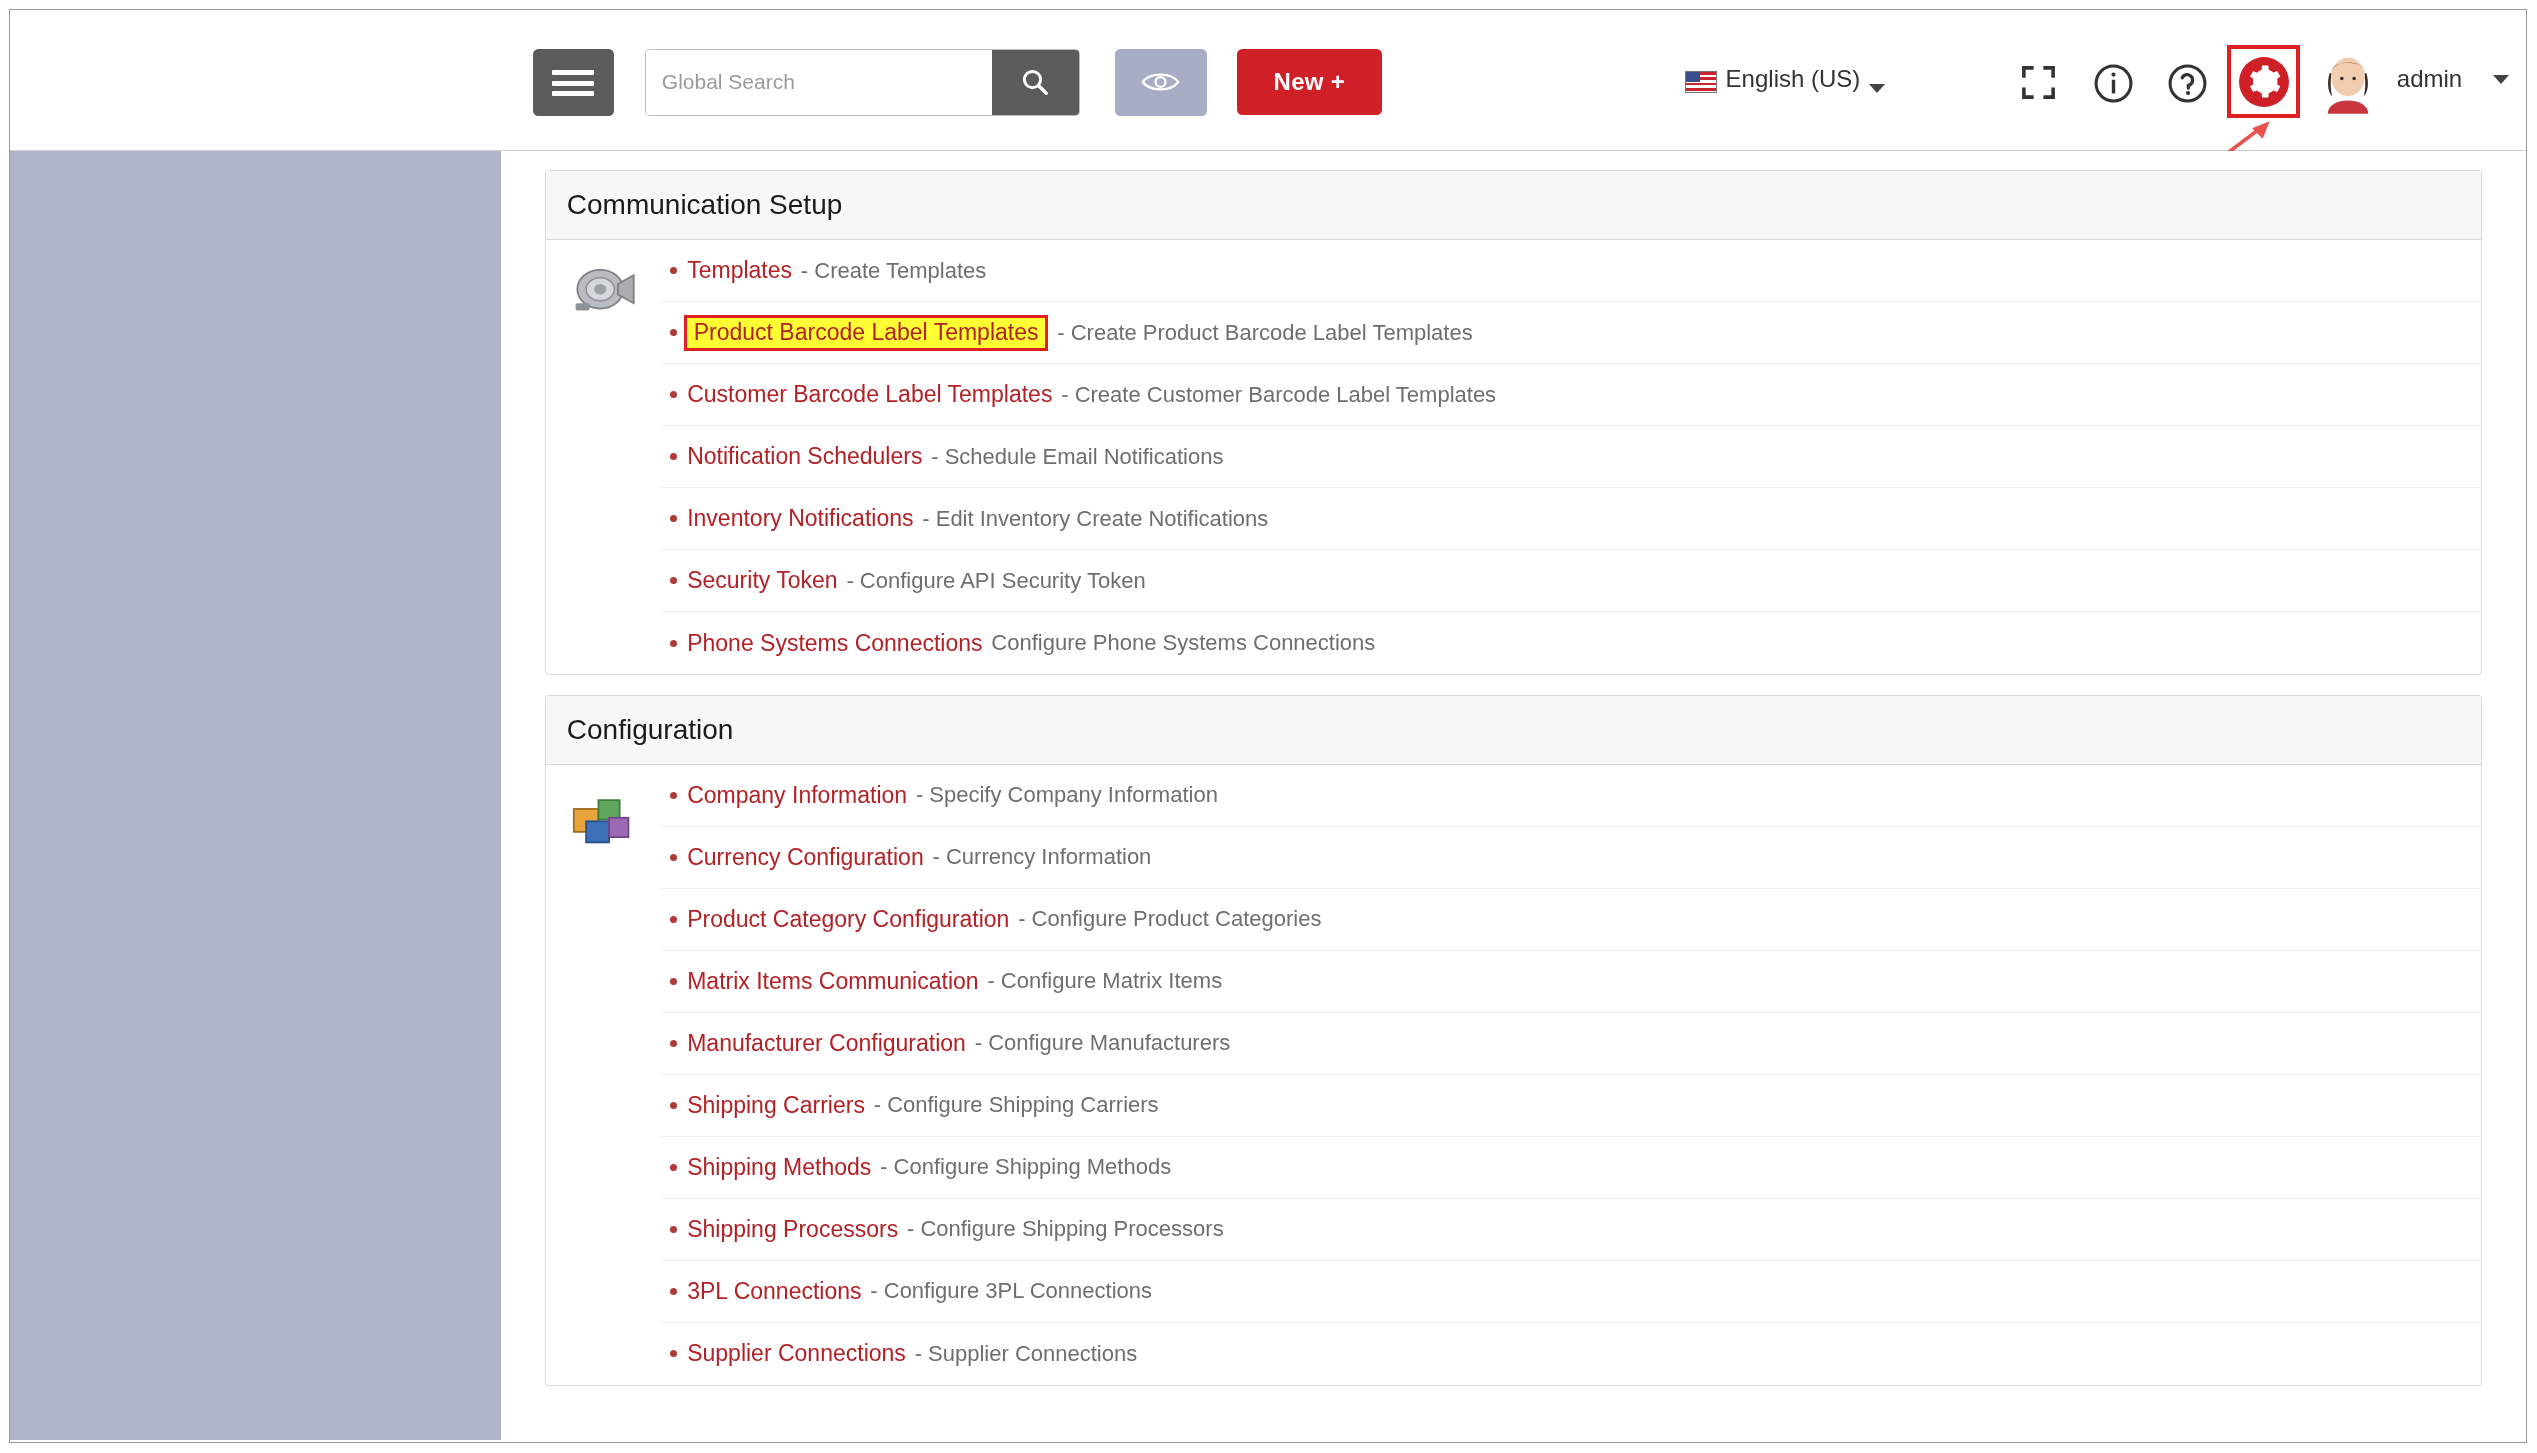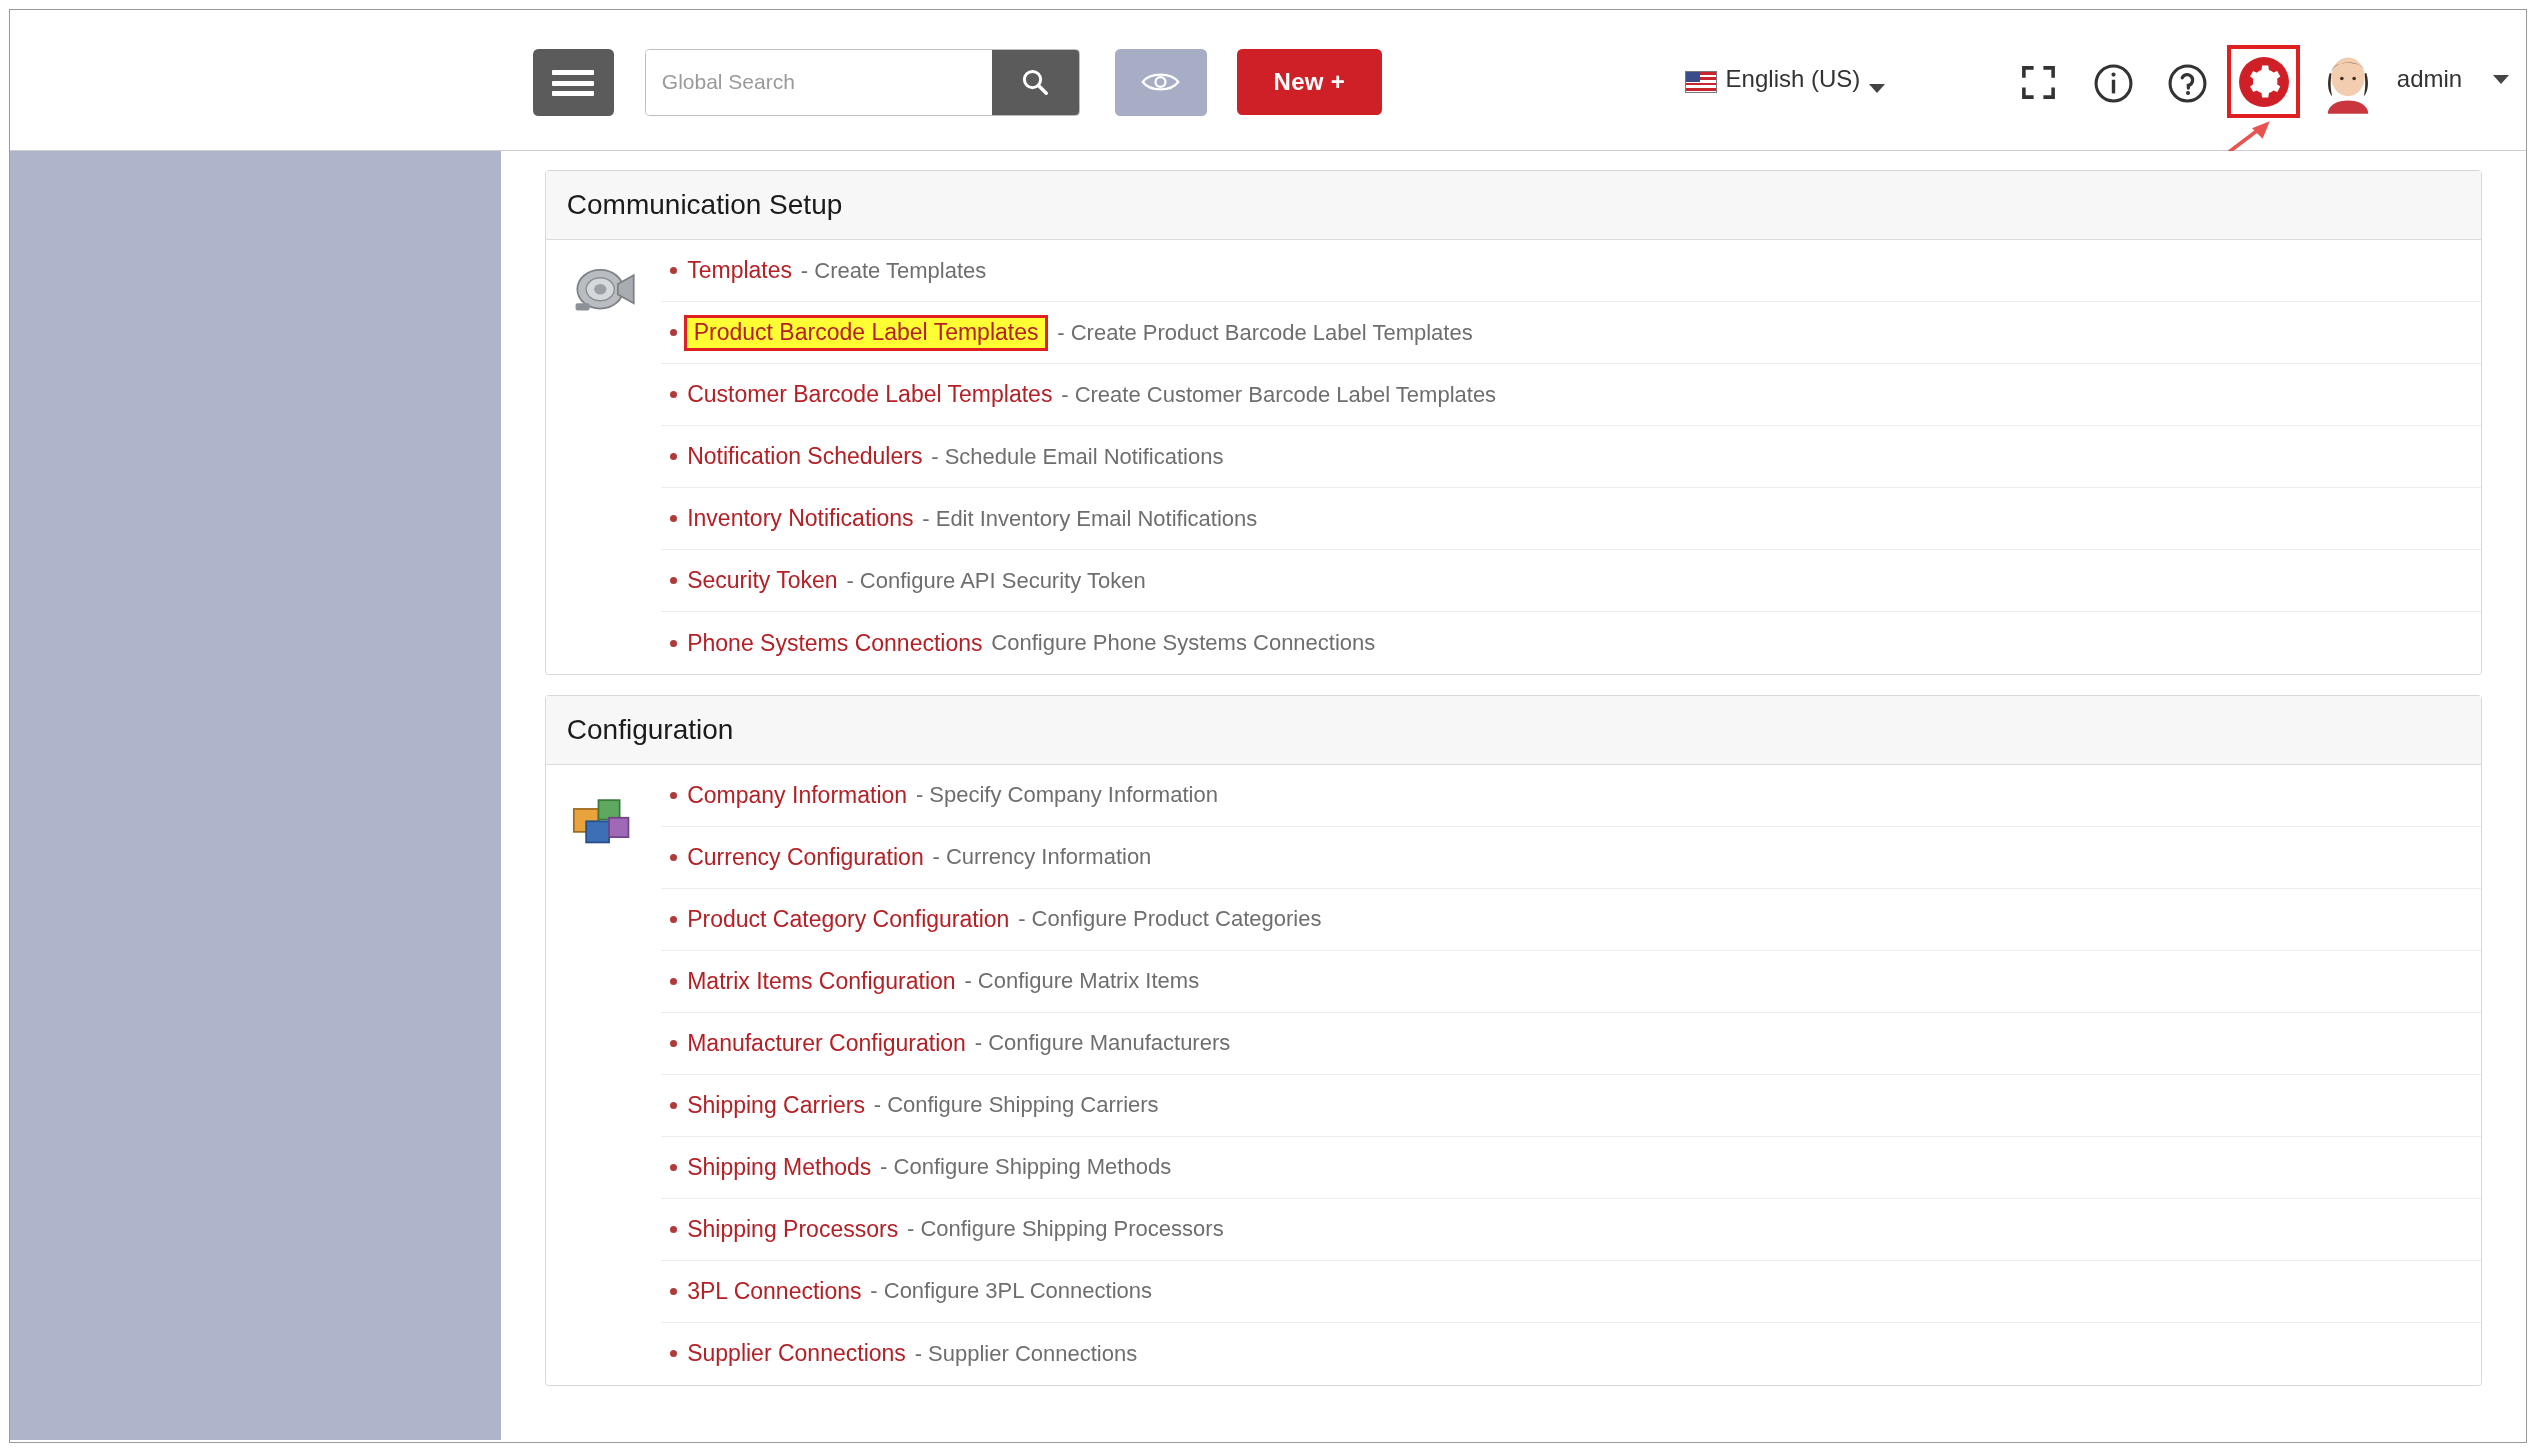--- a/index.html
+++ b/index.html
@@ -500,21 +500,21 @@
 
           <div class="row">
             <span class="bullet"></span>
             <span class="row-link">Notification Schedulers</span>
             <span class="row-desc">- Schedule Email Notifications</span>
           </div>
 
           <div class="row">
             <span class="bullet"></span>
             <span class="row-link">Inventory Notifications</span>
-            <span class="row-desc">- Edit Inventory Email Notifications</span>
+            <span class="row-desc">- Edit Inventory Create Notifications</span>
           </div>
 
           <div class="row">
             <span class="bullet"></span>
             <span class="row-link">Security Token</span>
             <span class="row-desc">- Configure API Security Token</span>
           </div>
 
 
           <div class="row">
@@ -548,21 +548,21 @@
           </div>
 
           <div class="row">
             <span class="bullet"></span>
             <span class="row-link">Product Category Configuration</span>
             <span class="row-desc">- Configure Product Categories</span>
           </div>
 
           <div class="row">
             <span class="bullet"></span>
-            <span class="row-link">Matrix Items Configuration</span>
+            <span class="row-link">Matrix Items Communication</span>
             <span class="row-desc">- Configure Matrix Items</span>
           </div>
 
           <div class="row">
             <span class="bullet"></span>
             <span class="row-link">Manufacturer Configuration</span>
             <span class="row-desc">- Configure Manufacturers</span>
           </div>
 
           <div class="row">

